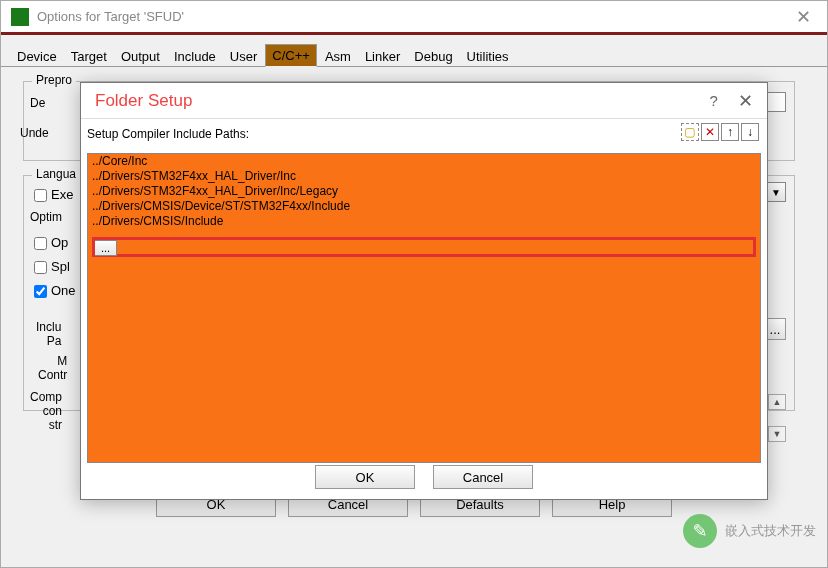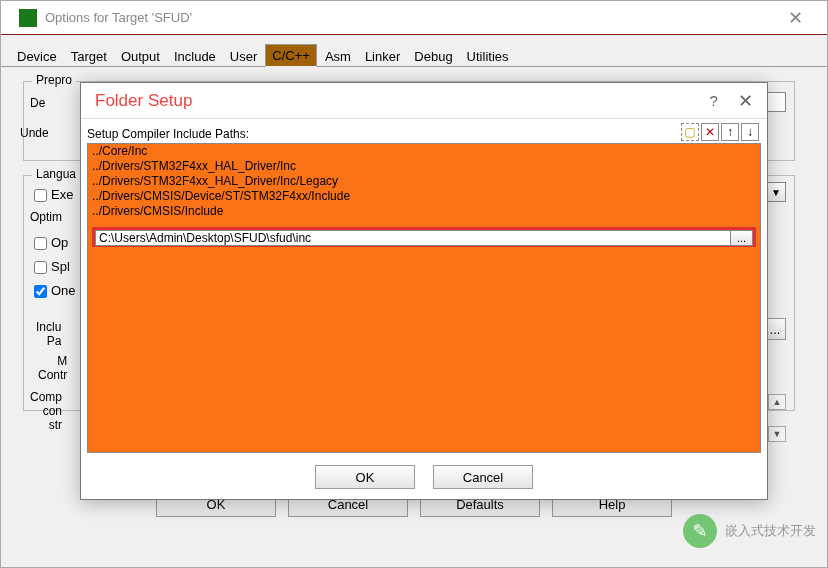--- a/index.html
+++ b/index.html
@@ -1,19 +1,19 @@
 <!DOCTYPE html>
 <html><head>
 <meta charset="utf-8">
 <style>
 * { box-sizing: border-box; font-family: "Segoe UI", Tahoma, sans-serif; font-size: 13px; }
 body { margin: 0; background: #f0f0f0; width: 828px; height: 568px; position: relative; overflow: hidden; }
 
 .outer-window { position: absolute; left: 0; top: 0; width: 828px; height: 568px; background: #f0f0f0; border: 1px solid #aaa; }
-.outer-titlebar { height: 34px; display: flex; align-items: center; padding: 0 18px; background: #fff; border-bottom: 1px solid #7f1d1d; }
+.outer-titlebar { height: 34px; display: flex; align-items: center; padding: 0 10px; background: #fff; border-bottom: 3px solid #7f1d1d; }
 .outer-titlebar .ico { width: 18px; height: 18px; background: #1a7a1a; margin-right: 8px; display: inline-block; }
 .outer-titlebar .ttl { flex: 1; color: #888; }
 .outer-titlebar .close { color: #888; font-size: 18px; padding: 0 6px; }
 
 .tabs { display: flex; align-items: flex-end; padding: 8px 16px 0 10px; border-bottom: 1px solid #999; height: 32px; }
 .tab { padding: 3px 6px; margin-right: 2px; cursor: pointer; position: relative; top: 1px; }
 .tab.active { border: 1px solid #999; border-bottom: 1px solid #f0f0f0; background: #a16207; }
 
 .body-area { position: relative; height: 460px; }
 
@@ -35,21 +35,21 @@
 .bottom-btns .btn { width: 120px; height: 26px; }
 
 
 .inner-dlg { position: absolute; left: 80px; top: 82px; width: 688px; height: 418px; background: #fff; border: 1px solid #777; box-shadow: 0 3px 18px rgba(0,0,0,0.28); }
 .inner-titlebar { height: 36px; display: flex; align-items: center; padding: 0 14px; background: #fff; border-bottom: 1px solid #ddd; }
 .inner-titlebar .ttl { flex: 1; color: #ef4444; font-size: 17px; }
 .inner-titlebar .q { color: #666; margin-right: 20px; font-size: 15px; }
 .inner-titlebar .close { color: #666; font-size: 18px; }
 
 .inner-body { padding: 8px 6px 0 6px; }
-.paths-label { font-size: 12px; margin-bottom: 2px; }
+.paths-label { font-size: 12px; margin-bottom: 12px; }
 .toolbar-right { position: absolute; right: 8px; top: 40px; display: flex; gap: 2px; }
 .toolbar-right .tbtn { width: 18px; height: 18px; border: 1px solid #888; display: flex; align-items: center; justify-content: center; font-size: 12px; background: #fff; cursor: pointer; }
 
 .listbox { border: 1px solid #888; background: #f97316; height: 310px; overflow: hidden; position: relative; }
 .listbox .line { padding: 0 4px; font-size: 12px; line-height: 15px; white-space: nowrap; }
 .edit-row { position: absolute; left: 4px; top: 83px; right: 4px; height: 20px; border: 3px solid #e03030; display: flex; }
 .edit-row input { flex: 1; border: 1px solid #888; font-size: 12px; padding: 0 3px; height: 16px; margin: 0; }
 .edit-row .browse { width: 22px; border: 1px solid #888; border-left: none; background: linear-gradient(#fdfdfd,#e5e5e5); font-size: 11px; text-align: center; line-height: 14px; height: 16px; }
 
 .inner-btns { position: absolute; left: 0; bottom: 10px; width: 100%; display: flex; justify-content: center; gap: 18px; }
@@ -144,21 +144,20 @@
       <div class="tbtn">↓</div>
     </div>
     <div class="listbox" id="listbox">
 
       <div class="line">../Core/Inc</div>
         <div class="line">../Drivers/STM32F4xx_HAL_Driver/Inc</div>
         <div class="line">../Drivers/STM32F4xx_HAL_Driver/Inc/Legacy</div>
         <div class="line">../Drivers/CMSIS/Device/ST/STM32F4xx/Include</div>
         <div class="line">../Drivers/CMSIS/Include</div>
         <div class="edit-row">
-        <input type="text" value="C:\Users\Admin\Desktop\SFUD\sfud\inc" style="">
         <div class="browse">...</div>
       </div>
     </div>
   </div>
   <div class="inner-btns">
     <div class="btn">OK</div>
     <div class="btn">Cancel</div>
   </div>
 </div>
 

